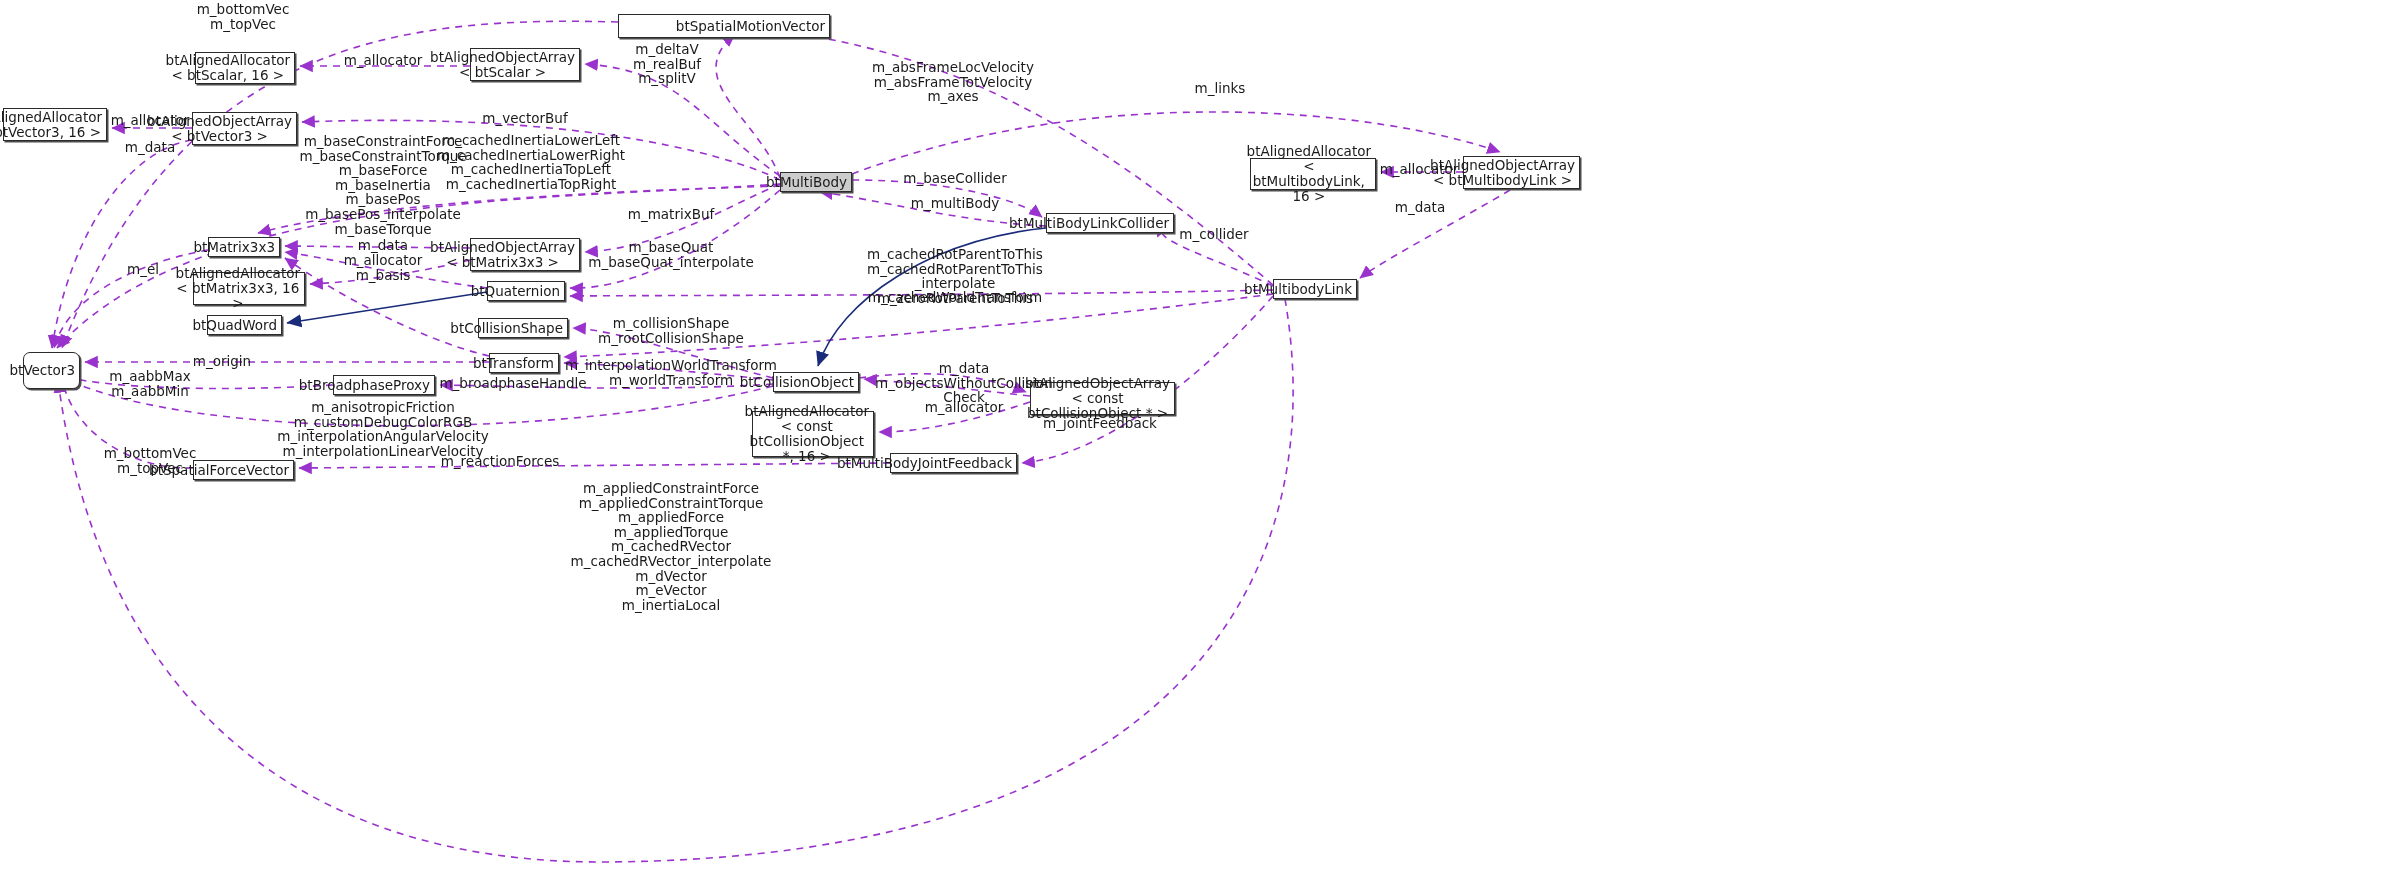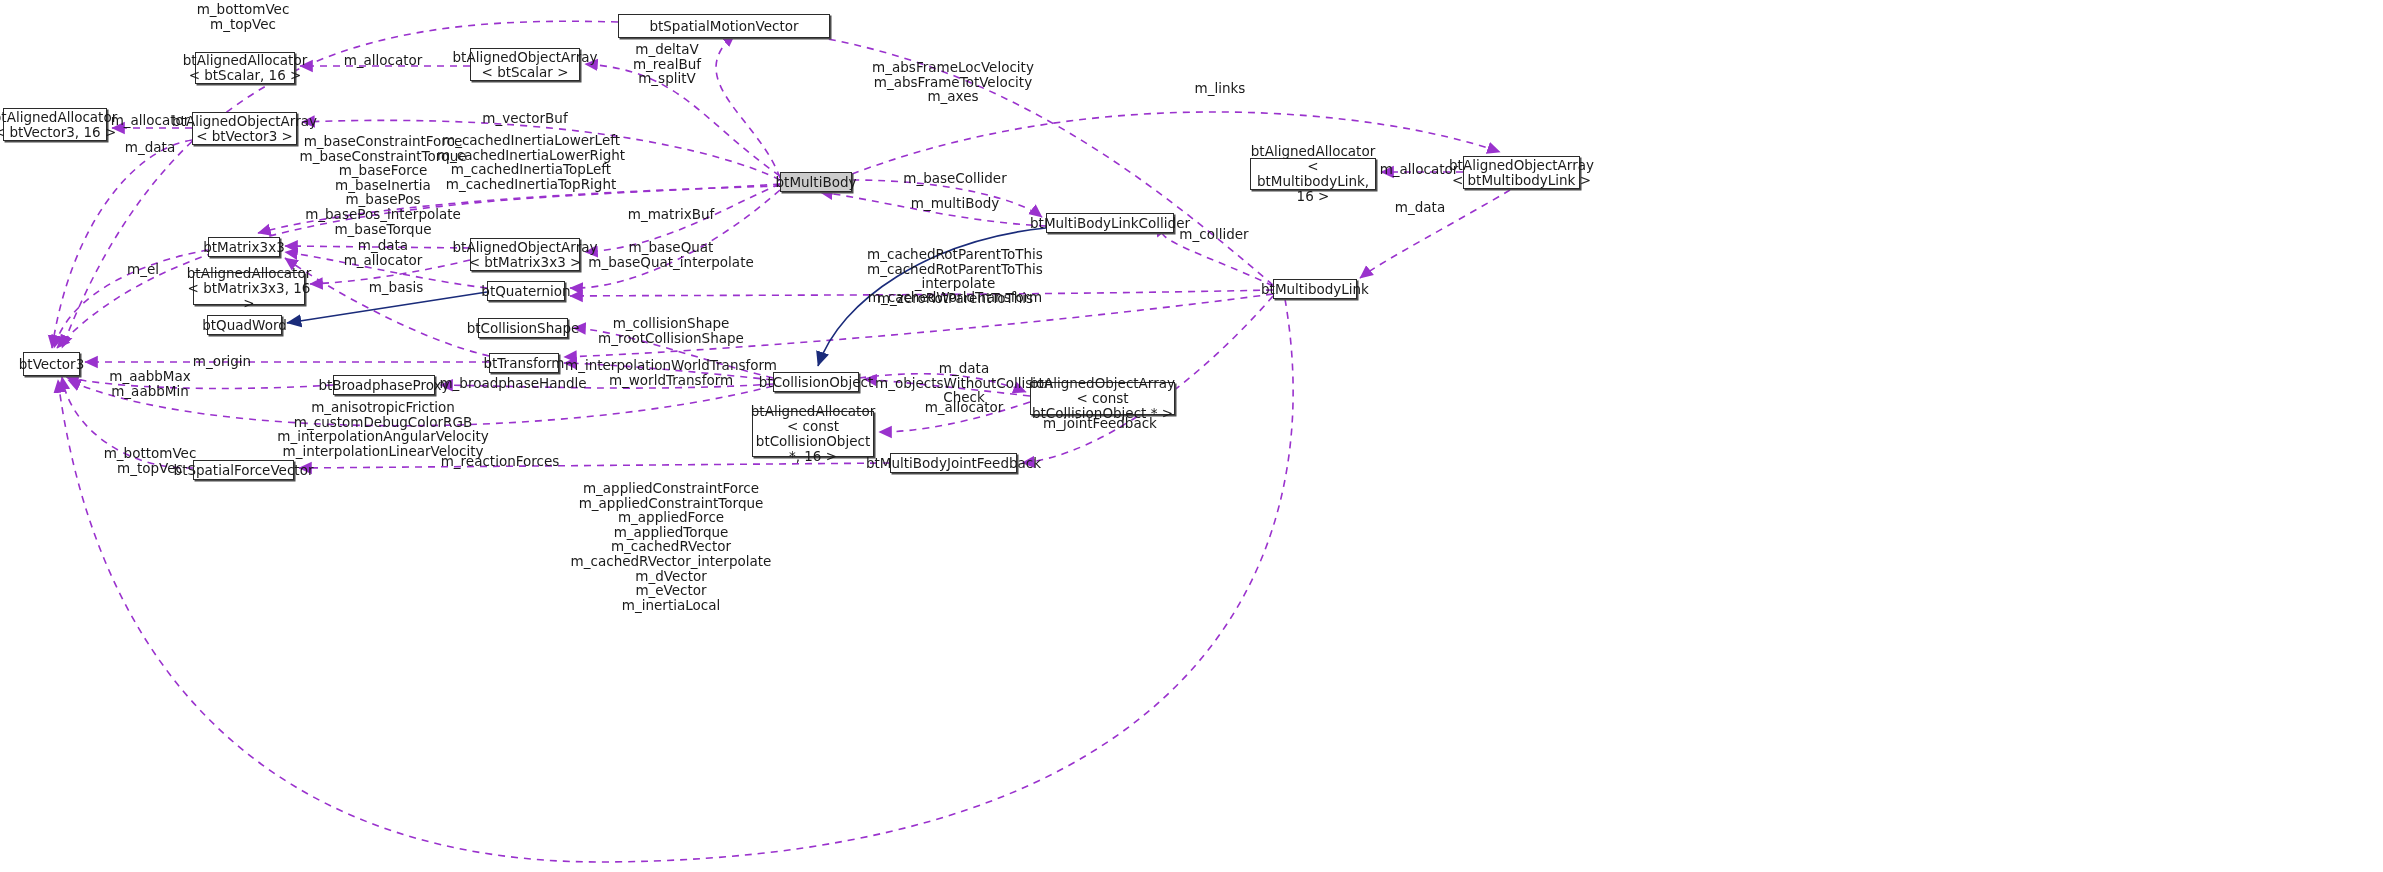--- a/index.html
+++ b/index.html
@@ -15,21 +15,21 @@
     position:absolute;
     box-sizing:border-box;
     border:1px solid #2b2b2b;
     background:#ffffff;
     color:#1a1a1a;
     font-size:13.5px;
     line-height:15px;
     text-align:center;
     display:flex;
     align-items:center;
-    justify-content:center;
+    justify-content:flex-end;
     white-space:pre-line;
     box-shadow:1.5px 1.5px 0 0 #4d4d4d;
     padding:1px 4px;
   }
   .node.highlight{background:#cccccc;}
   .edge-label{
     position:absolute;
     font-size:13.5px;
     line-height:14.6px;
     color:#1a1a1a;
@@ -159,21 +159,21 @@
   <div class="node" style="left: 1046px; top: 213px; width: 128px; height: 20px;"><span>btMultiBodyLinkCollider</span></div>
   <div class="node" style="left: 208px; top: 237px; width: 72px; height: 20px;"><span>btMatrix3x3</span></div>
   <div class="node" style="left: 470px; top: 238px; width: 110px; height: 33px;"><span>btAlignedObjectArray
 &lt; btMatrix3x3 &gt;</span></div>
   <div class="node" style="left: 1273px; top: 279px; width: 84px; height: 20px;"><span>btMultibodyLink</span></div>
   <div class="node" style="left: 193px; top: 272px; width: 112px; height: 33px;"><span>btAlignedAllocator
 &lt; btMatrix3x3, 16 &gt;</span></div>
   <div class="node" style="left: 487px; top: 281px; width: 78px; height: 20px;"><span>btQuaternion</span></div>
   <div class="node" style="left: 207px; top: 315px; width: 75px; height: 20px;"><span>btQuadWord</span></div>
   <div class="node" style="left: 478px; top: 318px; width: 90px; height: 20px;"><span>btCollisionShape</span></div>
-  <div class="node" style="left: 23px; top: 352px; width: 57px; height: 24px;"><span>btVector3</span></div>
+  <div class="node" style="left: 23px; top: 352px; width: 57px; height: 37px; border-radius: 7px;"><span>btVector3</span></div>
   <div class="node" style="left: 489px; top: 353px; width: 70px; height: 20px;"><span>btTransform</span></div>
   <div class="node" style="left: 773px; top: 372px; width: 86px; height: 20px;"><span>btCollisionObject</span></div>
   <div class="node" style="left: 333px; top: 375px; width: 102px; height: 20px;"><span>btBroadphaseProxy</span></div>
   <div class="node" style="left: 1030px; top: 382px; width: 145px; height: 33px;"><span>btAlignedObjectArray
 &lt; const btCollisionObject * &gt;</span></div>
   <div class="node" style="left: 752px; top: 411px; width: 122px; height: 46px;"><span>btAlignedAllocator
 &lt; const btCollisionObject
 *, 16 &gt;</span></div>
   <div class="node" style="left: 193px; top: 460px; width: 101px; height: 20px;"><span>btSpatialForceVector</span></div>
   <div class="node" style="left: 890px; top: 453px; width: 127px; height: 20px;"><span>btMultiBodyJointFeedback</span></div>
@@ -210,21 +210,21 @@
   <div class="edge-label" style="left: 1214px; top: 227px;">m_collider</div>
   <div class="edge-label" style="left: 383px; top: 238px;">m_data
 m_allocator</div>
   <div class="edge-label" style="left: 671px; top: 240px;">m_baseQuat
 m_baseQuat_interpolate</div>
   <div class="edge-label" style="left: 143px; top: 262px;">m_el</div>
   <div class="edge-label" style="left: 955px; top: 247px;">m_cachedRotParentToThis
 m_cachedRotParentToThis
 _interpolate
 m_zeroRotParentToThis</div>
-  <div class="edge-label" style="left: 383px; top: 280px; margin-left: 13px;">m_basis</div>
+  <div class="edge-label" style="left: 383px; top: 268px;">m_basis</div>
   <div class="edge-label" style="left: 955px; top: 290px;">m_cachedWorldTransform</div>
   <div class="edge-label" style="left: 671px; top: 316px;">m_collisionShape
 m_rootCollisionShape</div>
   <div class="edge-label" style="left: 671px; top: 358px;">m_interpolationWorldTransform
 m_worldTransform</div>
   <div class="edge-label" style="left: 222px; top: 354px;">m_origin</div>
   <div class="edge-label" style="left: 964px; top: 361px;">m_data
 m_objectsWithoutCollision
 Check</div>
   <div class="edge-label" style="left: 513px; top: 376px;">m_broadphaseHandle</div>

